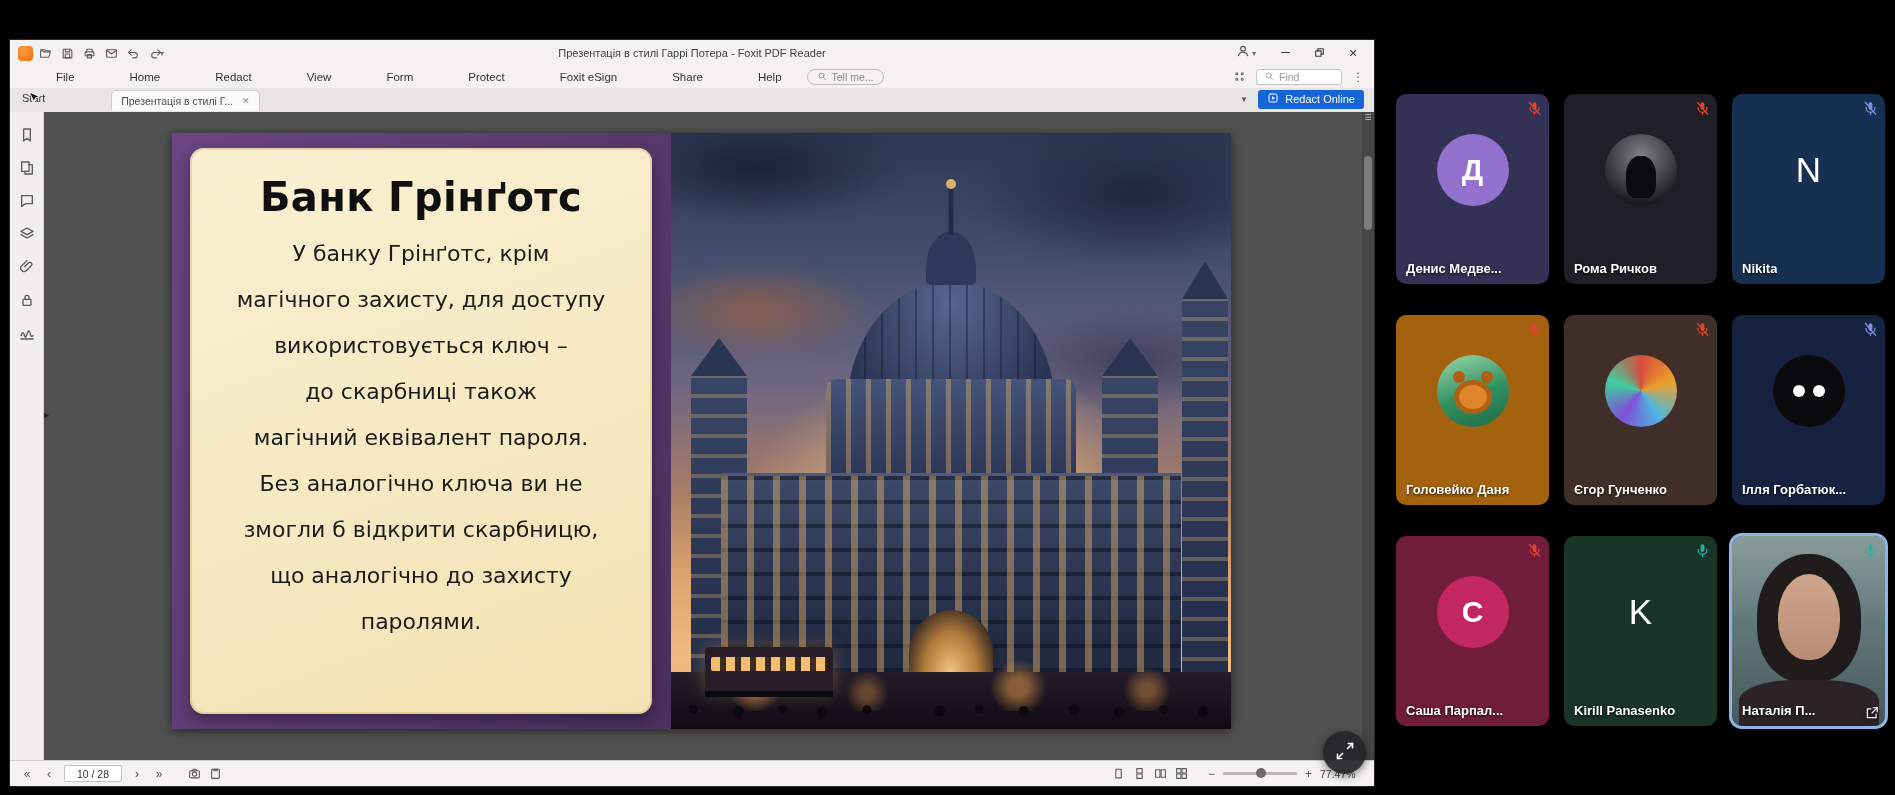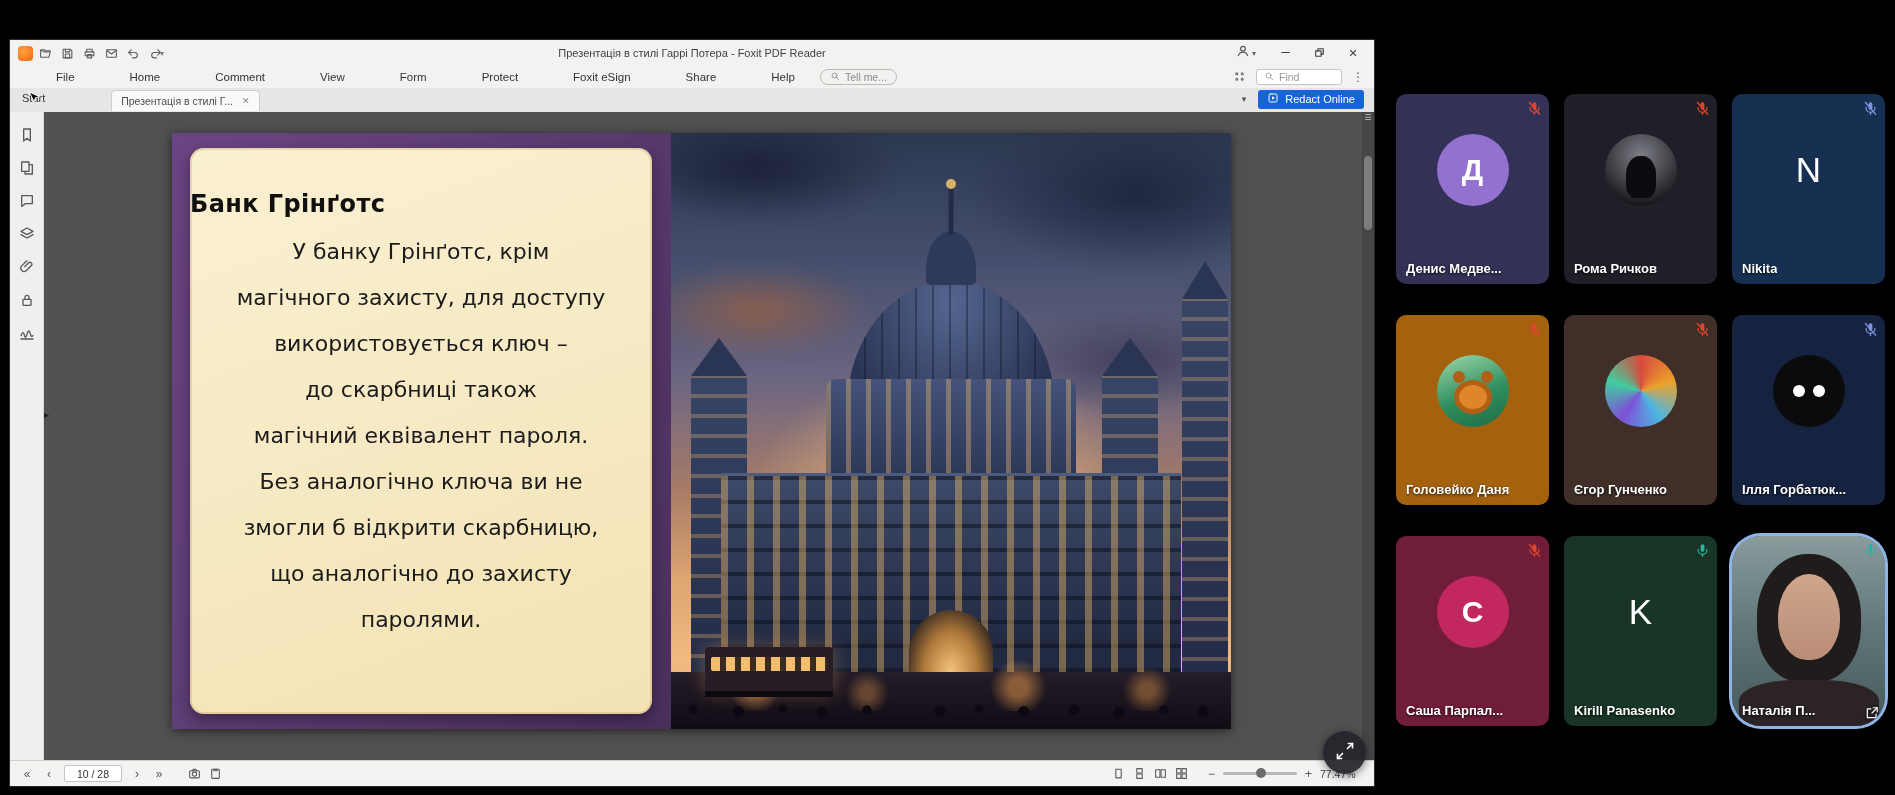--- a/index.html
+++ b/index.html
@@ -54,21 +54,21 @@
   .sb-thumb{position:absolute;left:2px;right:2px;top:44px;height:74px;background:#7d7d7d;border-radius:5px;}
 
   
   .page{position:absolute;left:128px;top:21px;width:1059px;height:596px;background:#fff;
         box-shadow:0 2px 10px rgba(0,0,0,.55);}
   .slide-left{position:absolute;left:0;top:0;width:499px;height:100%;
               background:linear-gradient(115deg,#6b4583 0%,#5a3a6f 55%,#4a2f5c 100%);}
   .parchment{position:absolute;left:18px;top:15px;width:462px;height:566px;border-radius:14px;
              background:linear-gradient(160deg,#faf0d2,#f3e2b4);
              box-shadow:0 6px 14px rgba(20,10,30,.45), inset 0 0 0 2px rgba(190,150,80,.3);}
-  .slide-title{margin-top:42px;text-align:left;font-size:24px;font-weight:bold;color:#101010;
+  .slide-title{margin-top:26px;text-align:center;font-size:40px;font-weight:bold;color:#101010;
                font-family:"DejaVu Sans",sans-serif;letter-spacing:.4px;}
   .slide-body{margin-top:11px;text-align:center;font-size:22px;line-height:46px;color:#1b1b1b;
               font-family:"DejaVu Sans",sans-serif;}
 
   
   .slide-image{position:absolute;left:499px;top:0;right:0;bottom:0;overflow:hidden;
     background:linear-gradient(180deg,#2c3850 0%,#46506e 22%,#6d6681 42%,#a87c67 60%,#dda571 75%,#f0ba80 88%,#e8b078 100%);}
   .cloud{position:absolute;border-radius:50%;filter:blur(6px);}
   .cl1{width:290px;height:110px;left:-60px;top:-20px;background:radial-gradient(ellipse,rgba(26,32,54,.95),rgba(26,32,54,0) 70%);}
   .cl2{width:330px;height:150px;right:-70px;top:-14px;background:radial-gradient(ellipse,rgba(30,37,62,.95),rgba(30,37,62,0) 70%);}
@@ -146,21 +146,21 @@
   .fullscreen-btn{position:absolute;right:8px;bottom:12px;width:43px;height:43px;border-radius:50%;
       background:rgba(35,36,42,.93);display:flex;align-items:center;justify-content:center;color:#fff;
       box-shadow:0 2px 8px rgba(0,0,0,.5);z-index:5;}
 
   .mouse-cursor{position:absolute;left:26px;top:90px;z-index:50;}
 
   
   .meeting-grid{position:absolute;left:1396px;top:94px;display:grid;
                 grid-template-columns:repeat(3,153px);grid-auto-rows:190px;gap:31px 15px;}
   .tile{position:relative;border-radius:10px;overflow:hidden;}
-  .tile.selected{box-shadow:0 0 0 3px #8fb4e8;border-radius:29px;}
+  .tile.selected{box-shadow:0 0 0 3px #8fb4e8;}
   .av{position:absolute;left:50%;top:76px;transform:translate(-50%,-50%);}
   .av.circle{width:72px;height:72px;border-radius:50%;display:flex;align-items:center;justify-content:center;overflow:hidden;}
   .av-letter{color:#fff;font-size:30px;font-weight:bold;}
   .av-letter.big{font-size:35px;font-weight:500;}
   .photo-dark{background:radial-gradient(circle at 50% 30%,#7d7f86,#46474d 45%,#17171b 80%);}
   .hood{width:30px;height:42px;background:#0c0c10;border-radius:45% 45% 30% 30%;margin-top:14px;}
   .lion{background:linear-gradient(160deg,#9fd8ac 0%,#2f8f5f 55%,#1f6b46 100%);position:relative;}
   .l-head{width:38px;height:34px;background:#e0862a;border:5px solid #b05f15;border-radius:50%;margin-top:12px;}
   .l-ear{position:absolute;width:12px;height:12px;border-radius:50%;background:#b05f15;top:16px;}
   .l-e1{left:16px;} .l-e2{right:16px;}
@@ -252,21 +252,21 @@
               </svg></span>
           </span>
         <span class="win-btn">✕</span>
       </div>
     </div>
 
     <div class="menu-bar">
       <span style="display:flex;gap:19px;" id="menu-items">
           <span class="menu-item">File</span>
           <span class="menu-item">Home</span>
-          <span class="menu-item">Comment</span>
+          <span class="menu-item">Redact</span>
           <span class="menu-item">View</span>
           <span class="menu-item">Form</span>
           <span class="menu-item">Protect</span>
           <span class="menu-item">Foxit eSign</span>
           <span class="menu-item">Share</span>
           <span class="menu-item">Help</span>
         </span>
       <span class="tellme">
         <span><svg viewBox="0 0 24 24" width="10" height="10" fill="none" stroke="currentColor" stroke-width="2" stroke-linecap="round" stroke-linejoin="round">
               <circle cx="11" cy="11" r="6"></circle>

